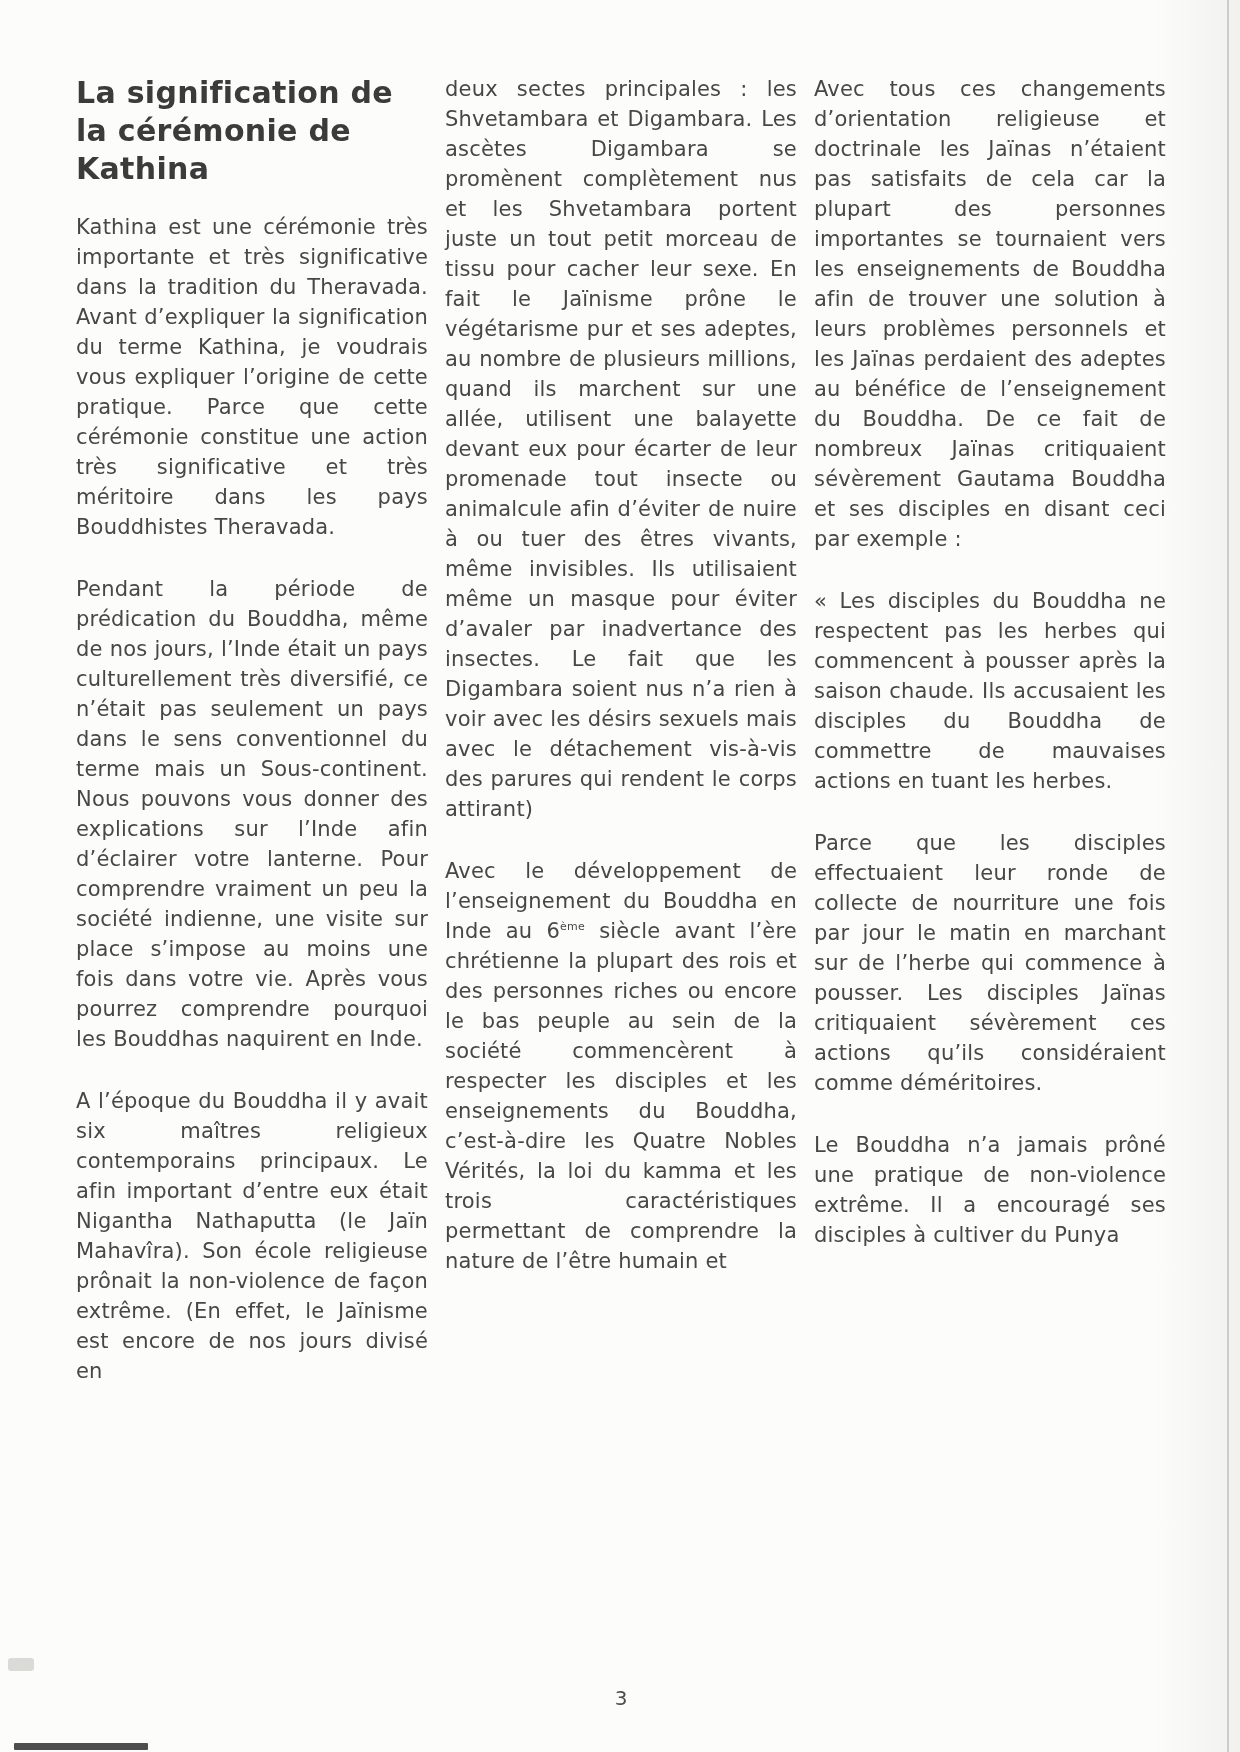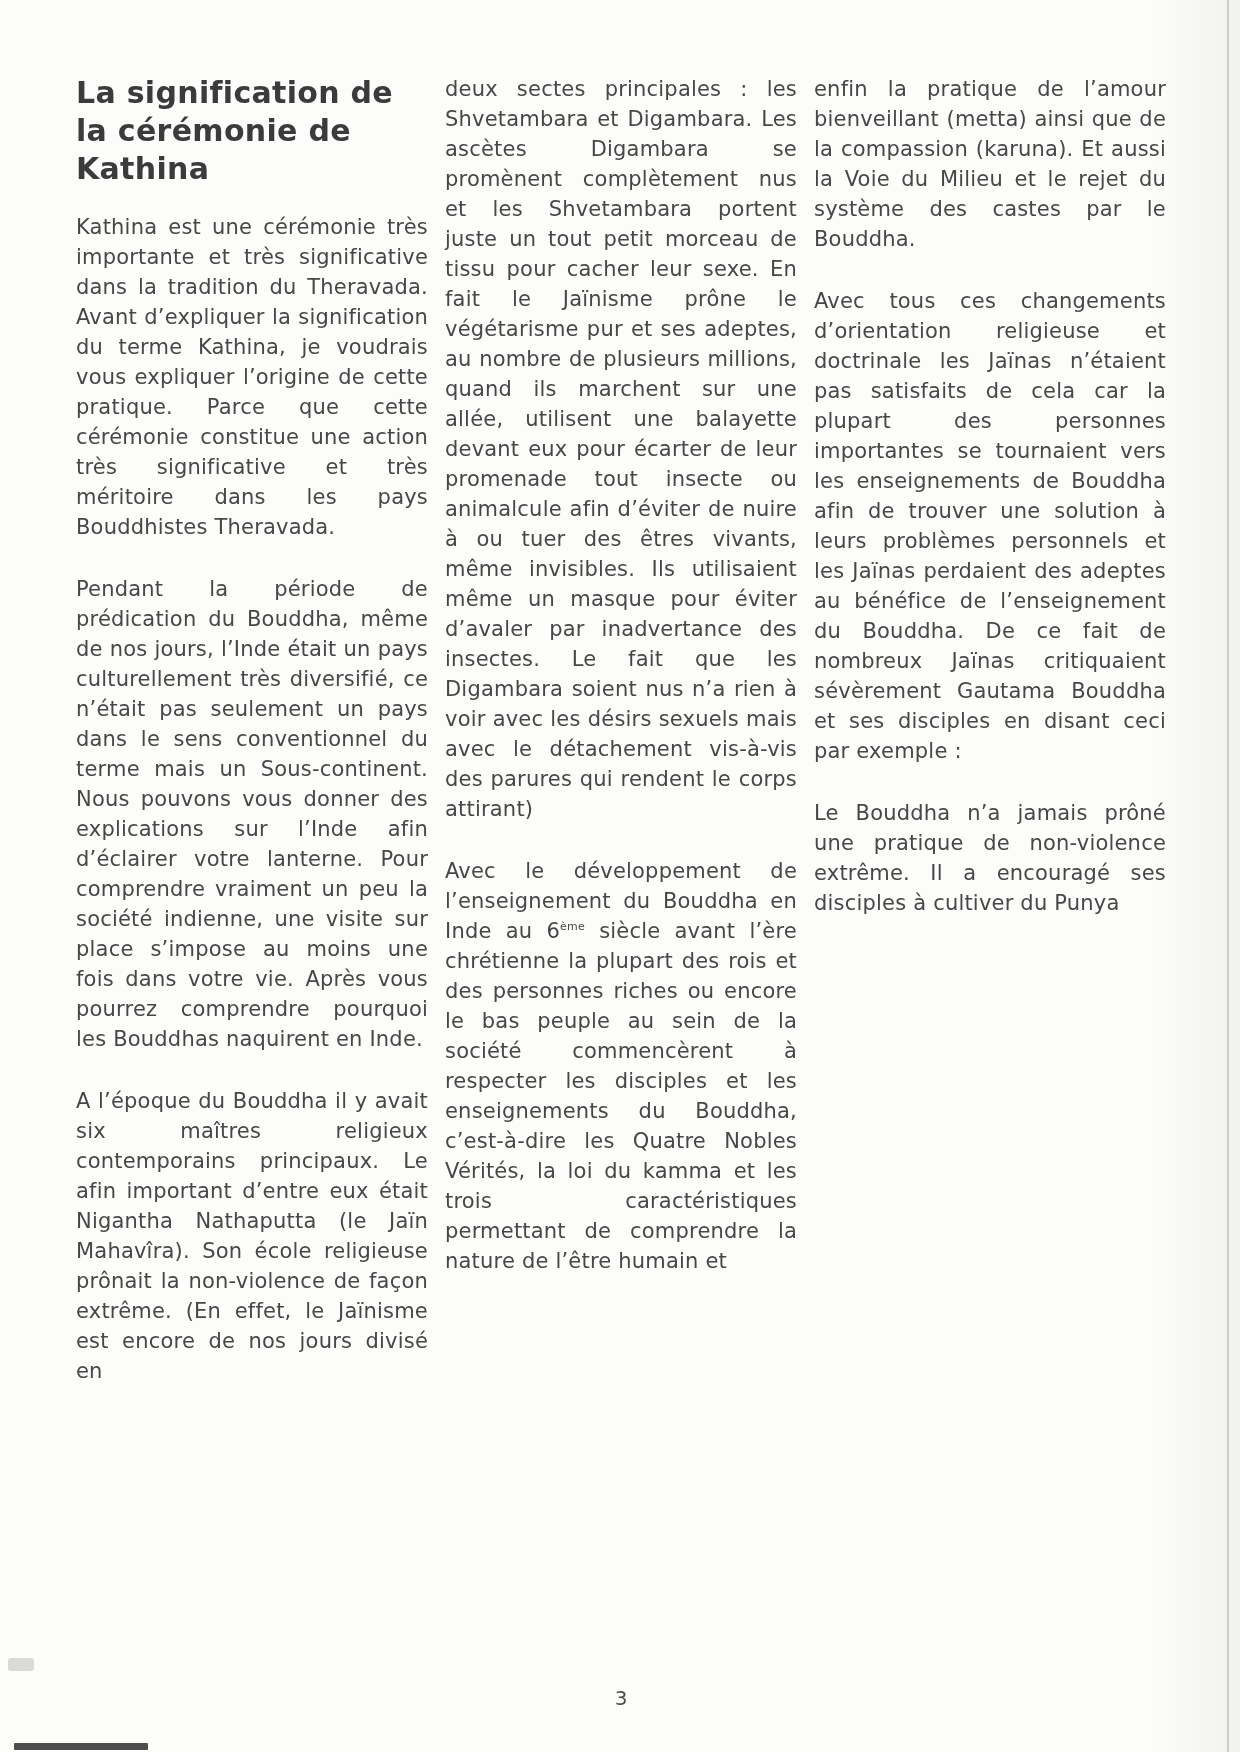--- a/index.html
+++ b/index.html
@@ -91,22 +91,23 @@
       <p>Pendant la période de prédication du Bouddha, même de nos jours, l’Inde était un pays culturellement très diversifié, ce n’était pas seulement un pays dans le sens conventionnel du terme mais un Sous-continent. Nous pouvons vous donner des explications sur l’Inde afin d’éclairer votre lanterne. Pour comprendre vraiment un peu la société indienne, une visite sur place s’impose au moins une fois dans votre vie. Après vous pourrez comprendre pourquoi les Bouddhas naquirent en Inde.</p>
       <p>A l’époque du Bouddha il y avait six maîtres religieux contemporains principaux. Le afin important d’entre eux était Nigantha Nathaputta (le Jaïn Mahavîra). Son école religieuse prônait la non-violence de façon extrême. (En effet, le Jaïnisme est encore de nos jours divisé en</p>
     </div>
 
     <div class="col">
       <p>deux sectes principales : les Shvetambara et Digambara. Les ascètes Digambara se promènent complètement nus et les Shvetambara portent juste un tout petit morceau de tissu pour cacher leur sexe. En fait le Jaïnisme prône le végétarisme pur et ses adeptes, au nombre de plusieurs millions, quand ils marchent sur une allée, utilisent une balayette devant eux pour écarter de leur promenade tout insecte ou animalcule afin d’éviter de nuire à ou tuer des êtres vivants, même invisibles. Ils utilisaient même un masque pour éviter d’avaler par inadvertance des insectes. Le fait que les Digambara soient nus n’a rien à voir avec les désirs sexuels mais avec le détachement vis-à-vis des parures qui rendent le corps attirant)</p>
       <p><span>Avec le développement de l’enseignement du Bouddha en Inde au 6</span><sup class="eme">ème</sup><span> siècle avant l’ère chrétienne la plupart des rois et des personnes riches ou encore le bas peuple au sein de la société commencèrent à respecter les disciples et les enseignements du Bouddha, c’est-à-dire les Quatre Nobles Vérités, la loi du kamma et les trois caractéristiques permettant de comprendre la nature de l’être humain et</span></p>
     </div>
 
     <div class="col">
-      <p>enfin la pratique de l’amour bienveillant (metta) ainsi que de la compassion (karuna). Et aussi la Voie du Milieu et le rejet du système des castes par le Bouddha.</p>
       <p>Avec tous ces changements d’orientation religieuse et doctrinale les Jaïnas n’étaient pas satisfaits de cela car la plupart des personnes importantes se tournaient vers les enseignements de Bouddha afin de trouver une solution à leurs problèmes personnels et les Jaïnas perdaient des adeptes au bénéfice de l’enseignement du Bouddha. De ce fait de nombreux Jaïnas critiquaient sévèrement Gautama Bouddha et ses disciples en disant ceci par exemple :</p>
+      <p>« Les disciples du Bouddha ne respectent pas les herbes qui commencent à pousser après la saison chaude. Ils accusaient les disciples du Bouddha de commettre de mauvaises actions en tuant les herbes.</p>
+      <p>Parce que les disciples effectuaient leur ronde de collecte de nourriture une fois par jour le matin en marchant sur de l’herbe qui commence à pousser. Les disciples Jaïnas critiquaient sévèrement ces actions qu’ils considéraient comme déméritoires.</p>
       <p>Le Bouddha n’a jamais prôné une pratique de non-violence extrême.  Il a encouragé ses disciples  à cultiver du Punya</p>
     </div>
 
   </div>
 
   <div class="pagenum">3</div>
 
   <div class="scan-line-right"></div>
   <div class="scan-bar-bottom"></div>
   <div class="scan-smudge"></div>

